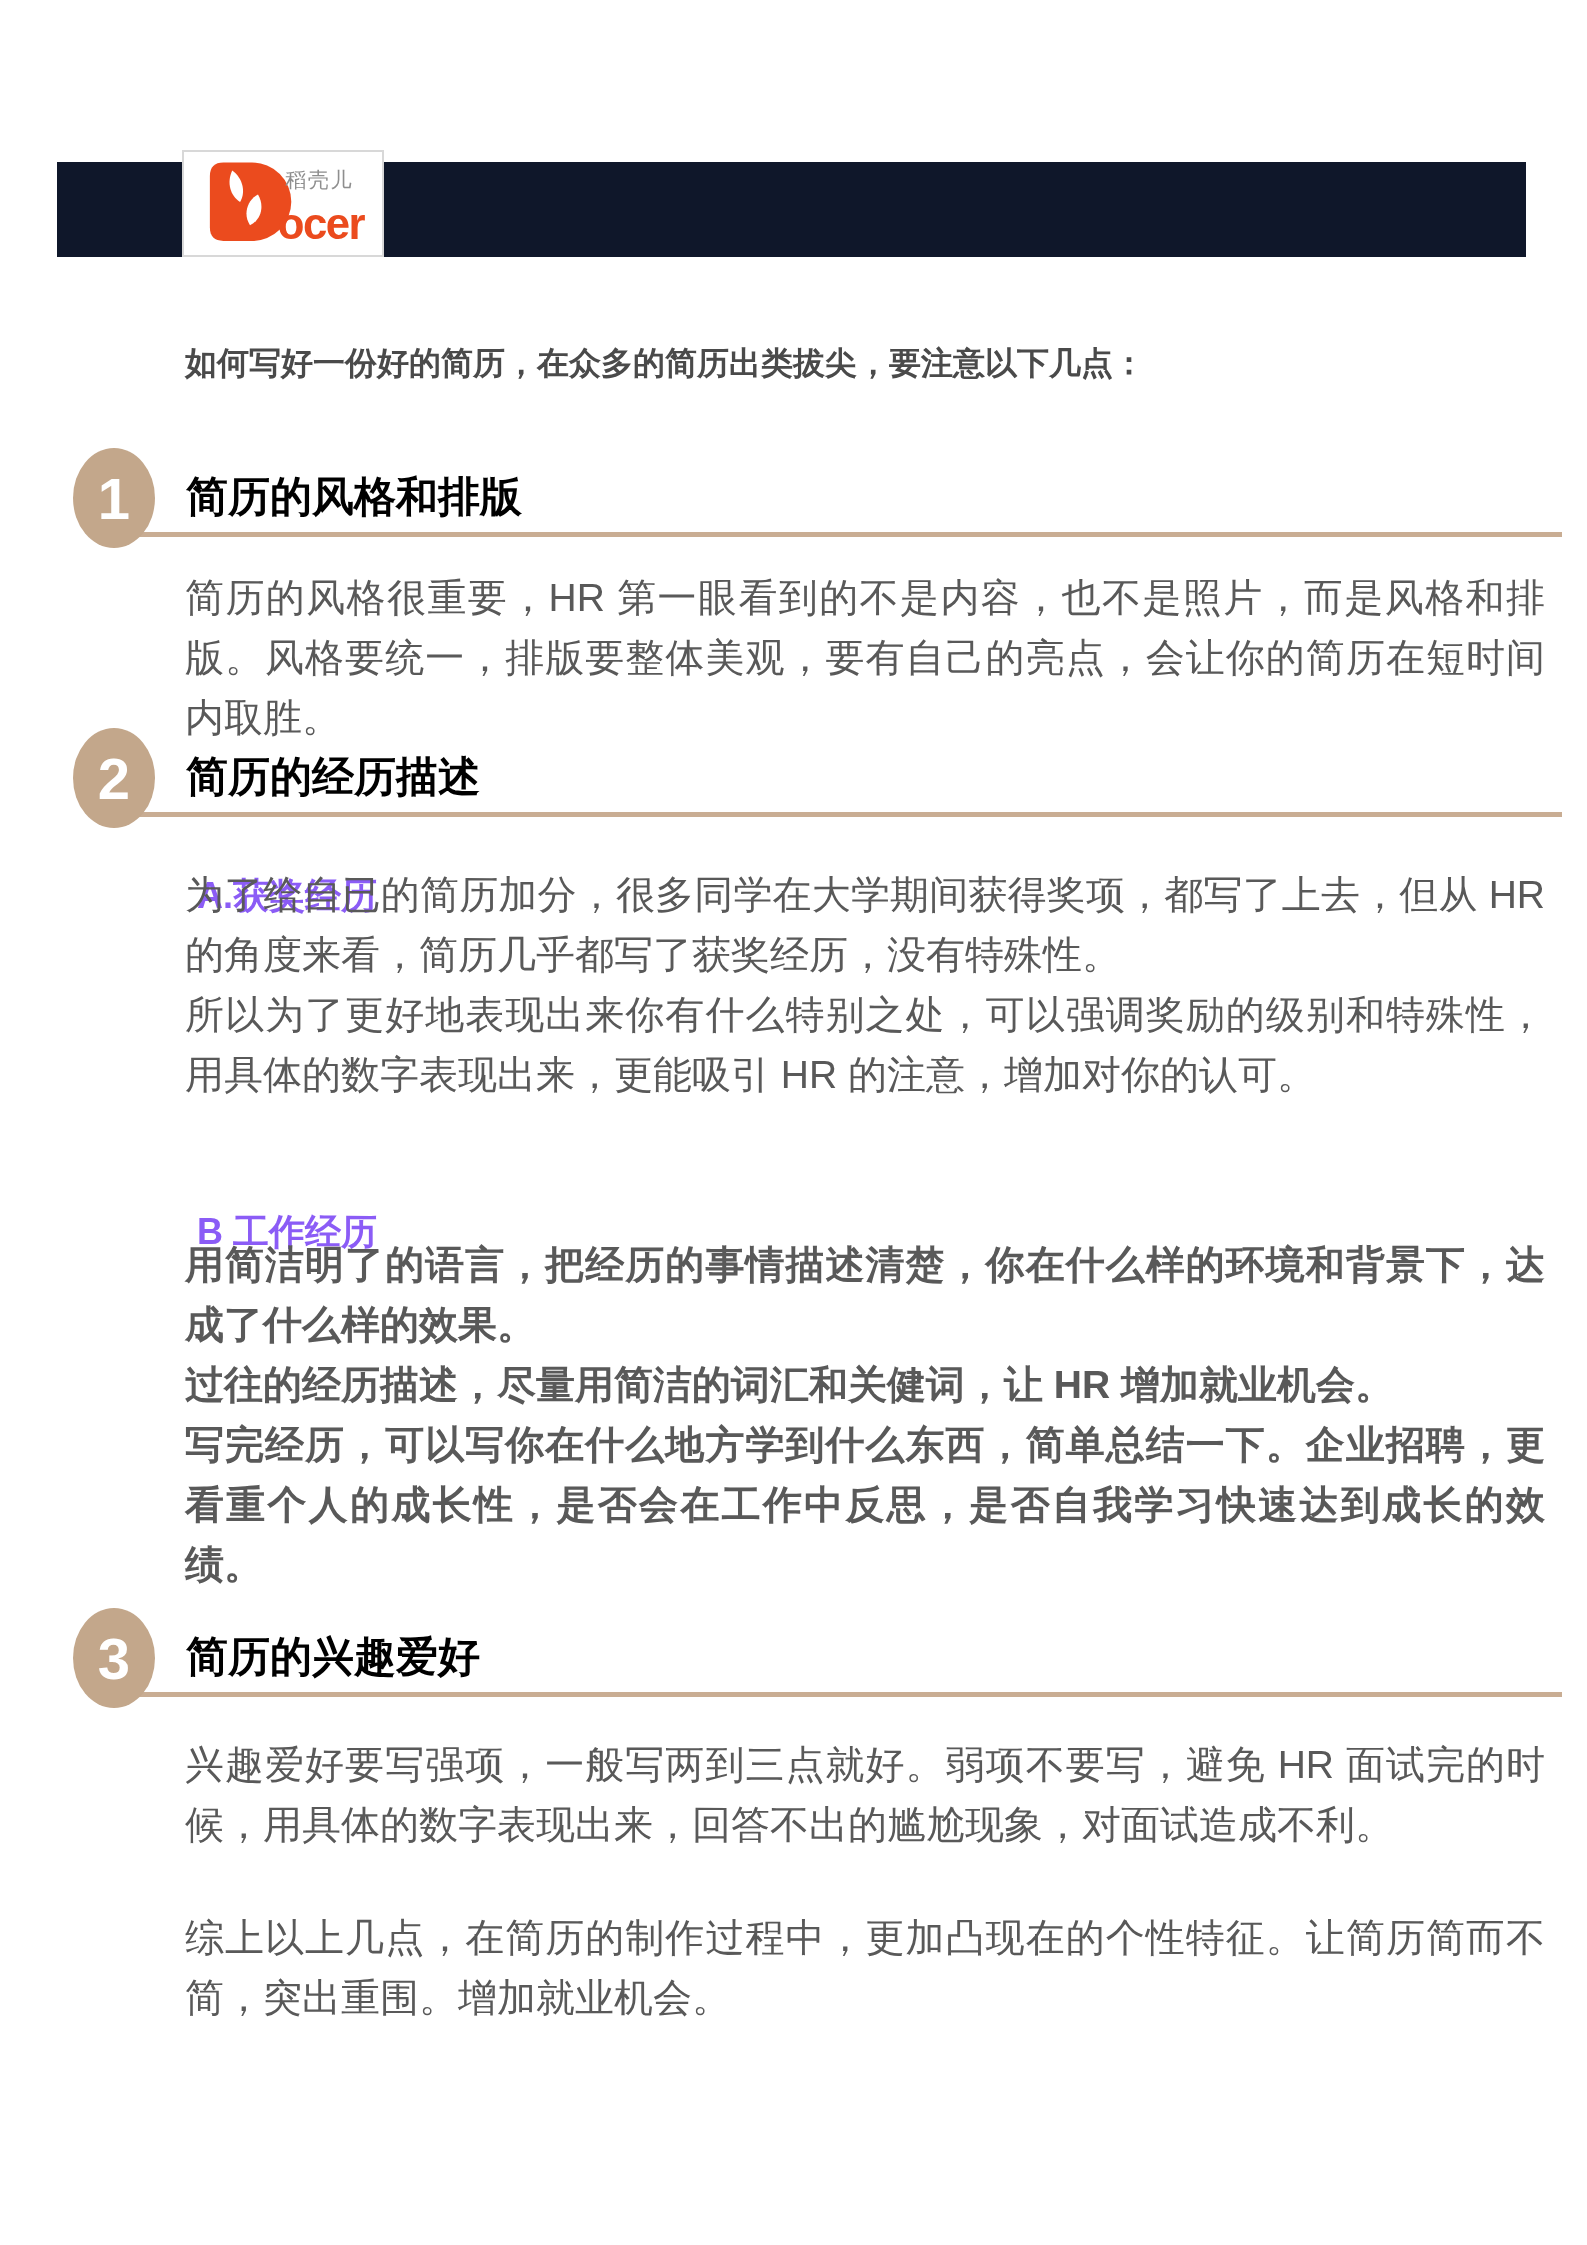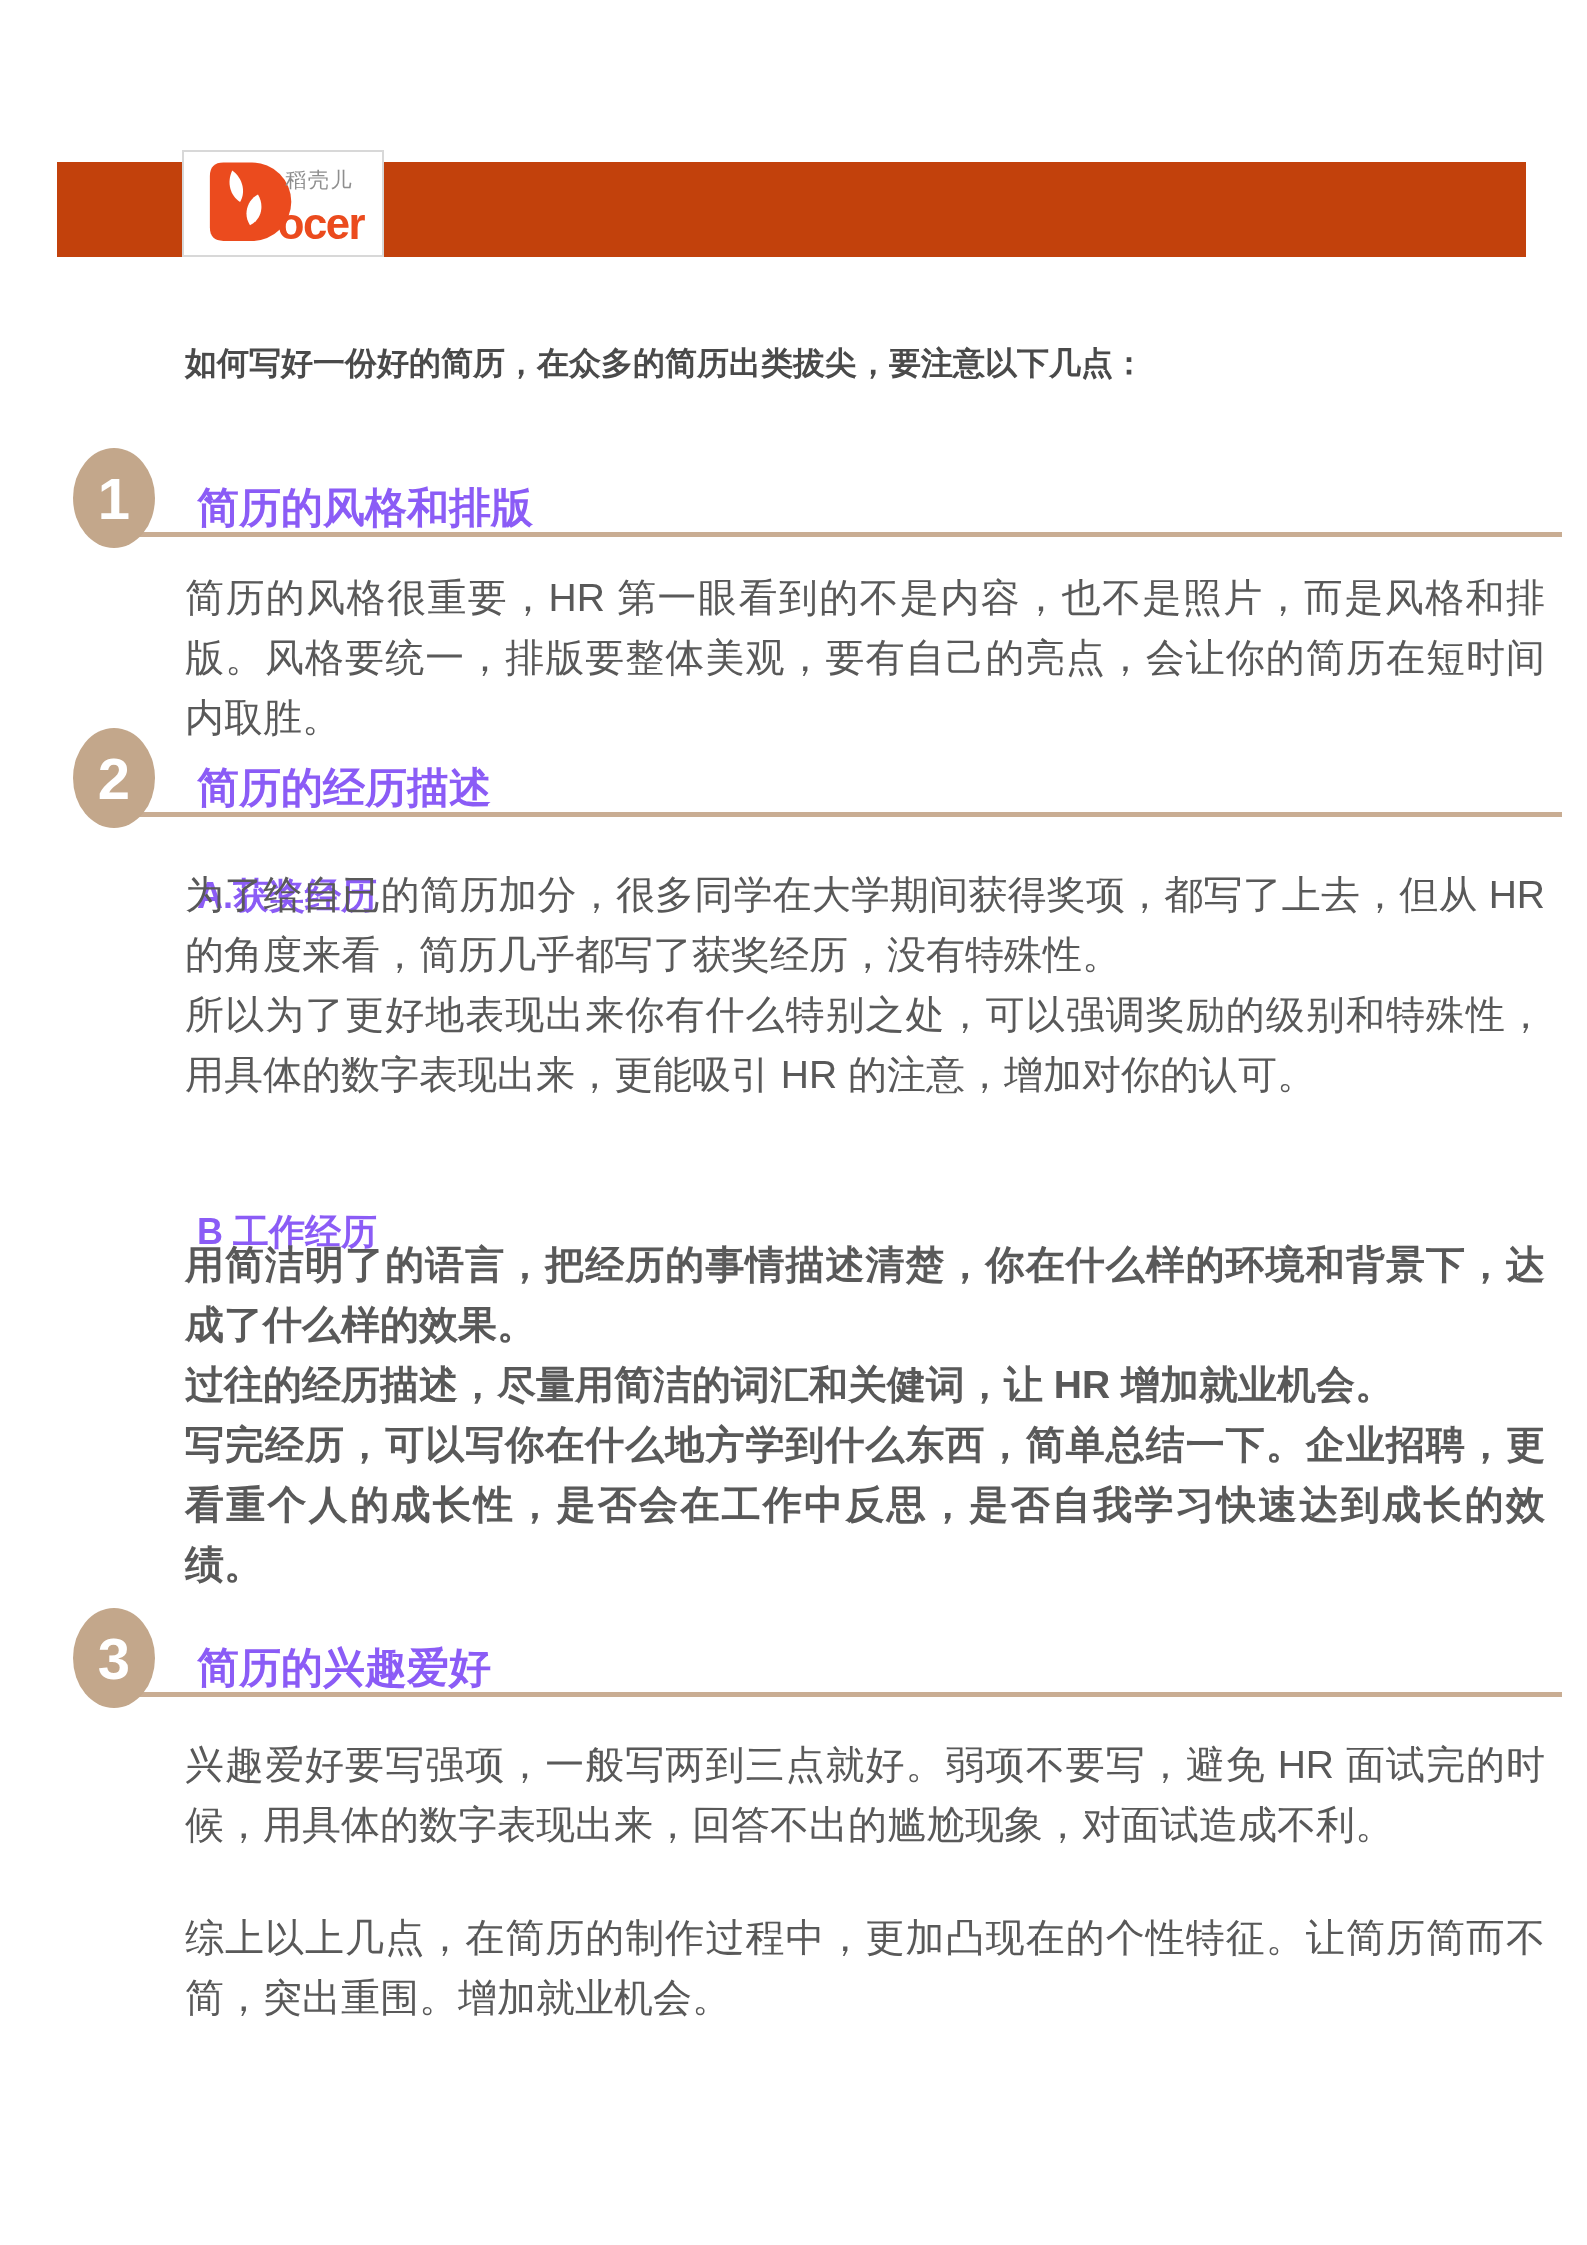--- a/index.html
+++ b/index.html
@@ -9,21 +9,21 @@
     position: relative;
     overflow: hidden;
     font-family: "Liberation Sans", "DejaVu Sans", sans-serif;
     color: #595959;
   }
 
   
   .banner {
     position: absolute; left: 57px; top: 162px;
     width: 1469px; height: 95px;
-    background: #c2410c;
+    background: #0f172a;
     display: flex; align-items: center; justify-content: flex-start;
   }
   .banner-title {
     margin: 0;
     color: #ffffff;
     font-size: 62px; font-weight: bold;
     letter-spacing: 8px;
     transform: translateX(-100px);
     white-space: nowrap;
   }
@@ -61,24 +61,24 @@
     position: absolute; left: 16px; top: 0;
     width: 82px; height: 100px;
     border-radius: 50%;
     background: #C3A78B;
     color: #ffffff;
     font-size: 58px; font-weight: bold;
     display: flex; align-items: center; justify-content: center;
   }
   .section-title {
     position: absolute; left: 128px; top: 0;
-    margin: 12px;
+    margin: 1px;
     height: 96px; line-height: 96px;
     font-size: 42px; font-weight: bold;
-    color: #8b5cf6;
+    color: #000000;
     white-space: nowrap;
   }
   #section-1 { top: 448px; }
   #section-2 { top: 728px; }
   #section-3 { top: 1608px; }
 
   
   .body-block {
     position: absolute; left: 185px;
     width: 1360px;

